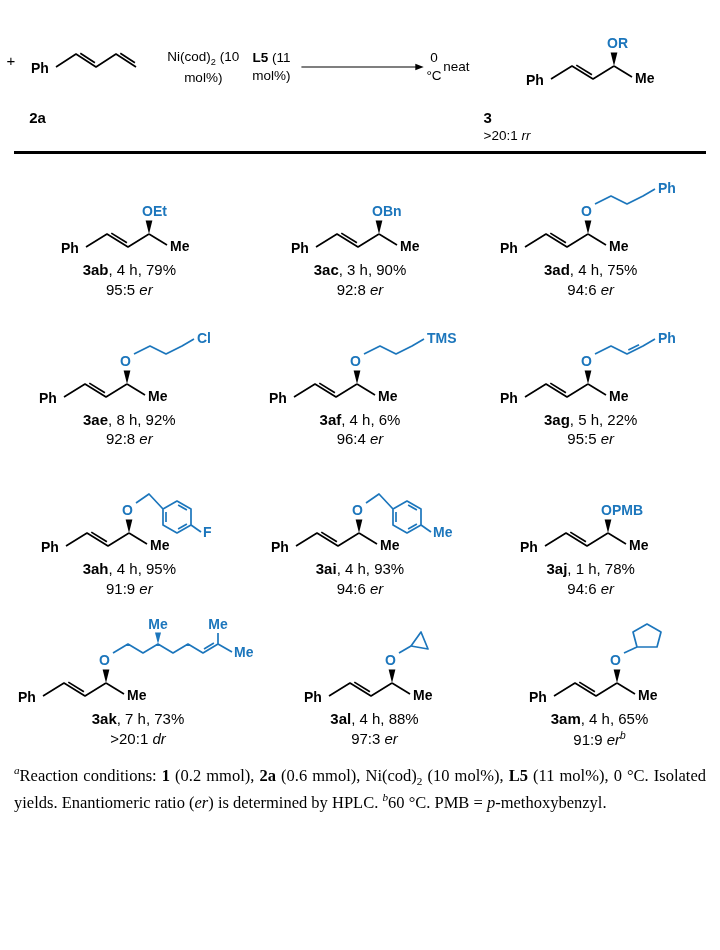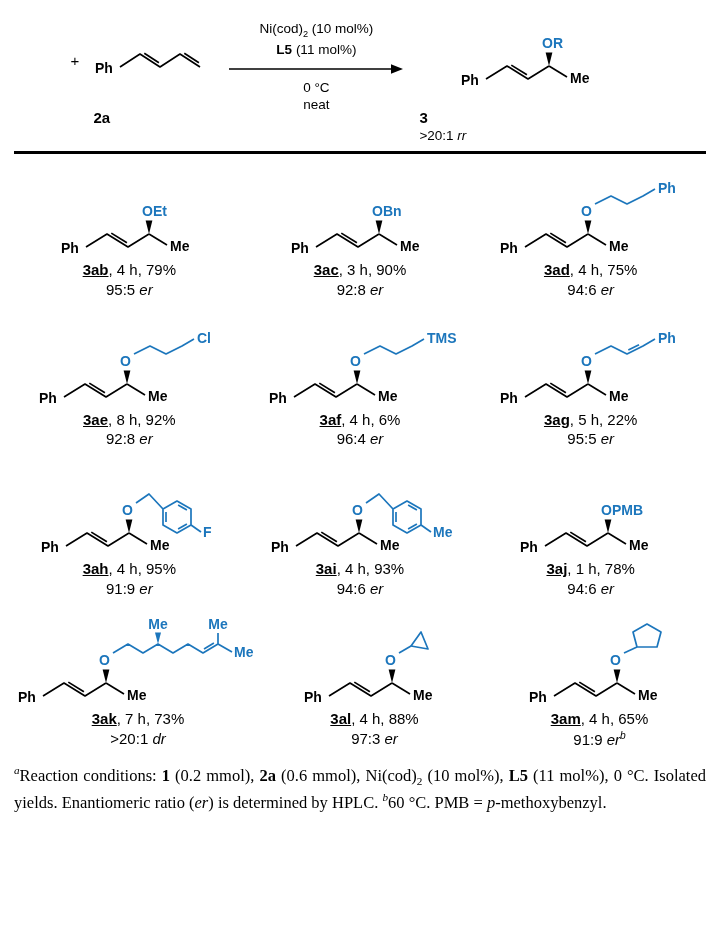--- a/index.html
+++ b/index.html
@@ -21,37 +21,37 @@
     display:flex; align-items:flex-start; justify-content:center;
     gap:14px; padding:2px 4px 0 4px;
   }
   .blk { display:flex; flex-direction:column; align-items:flex-start; }
   .struct { height:96px; display:flex; align-items:center; justify-content:center; }
   .num { font:bold 15px "Liberation Sans", sans-serif; text-align:center; margin-top:1px; }
   .prod-ratio { font:13.5px "Liberation Sans", sans-serif; text-align:center; margin-top:2px; }
   .roh { font:bold 16px "Liberation Sans", sans-serif; color:var(--accent); }
   .plus { height:96px; display:flex; align-items:center; font:15px "Liberation Sans", sans-serif; }
   .arrowblk {
-    height:110px; display:flex; flex-direction:column;
+    height:110px; display:flex; flex-direction:row;
     align-items:center; justify-content:center;
   }
   .cond { font:13.5px "Liberation Sans", sans-serif; text-align:center; line-height:1.3; }
   .cond.b, .b { font-weight:400; }
   .arrow-svg { margin:4px 0; }
   
   .rule { height:3px; background:#000; margin:8px 0 14px 0; }
   
   .grid { display:grid; grid-template-columns:repeat(3,1fr); row-gap:18px; }
   .grid.last { grid-template-columns:1.28fr 1fr 1fr; margin-top:18px; }
   .cell { display:flex; flex-direction:column; align-items:center; }
   .cap {
     font:15px "Liberation Sans", sans-serif;
     text-align:center; line-height:1.32;
   }
-  .cap b { font-weight:700;text-decoration:underline; }
+  .cap b { font-weight:700; }
   .mol { display:block; }
   
   .bond  { stroke:#000; stroke-width:1.7; fill:none; stroke-linejoin:round; }
   .rbond { stroke:var(--accent); stroke-width:1.7; fill:none; stroke-linejoin:round; }
   .wedge { fill:#000; stroke:none; }
   .rwedge{ fill:var(--accent); stroke:none; }
   .atom   { font:bold 14px "Liberation Sans", sans-serif; fill:#000; }
   .olabel { font:bold 14px "Liberation Sans", sans-serif; fill:var(--accent); }
   
   .footnote {

